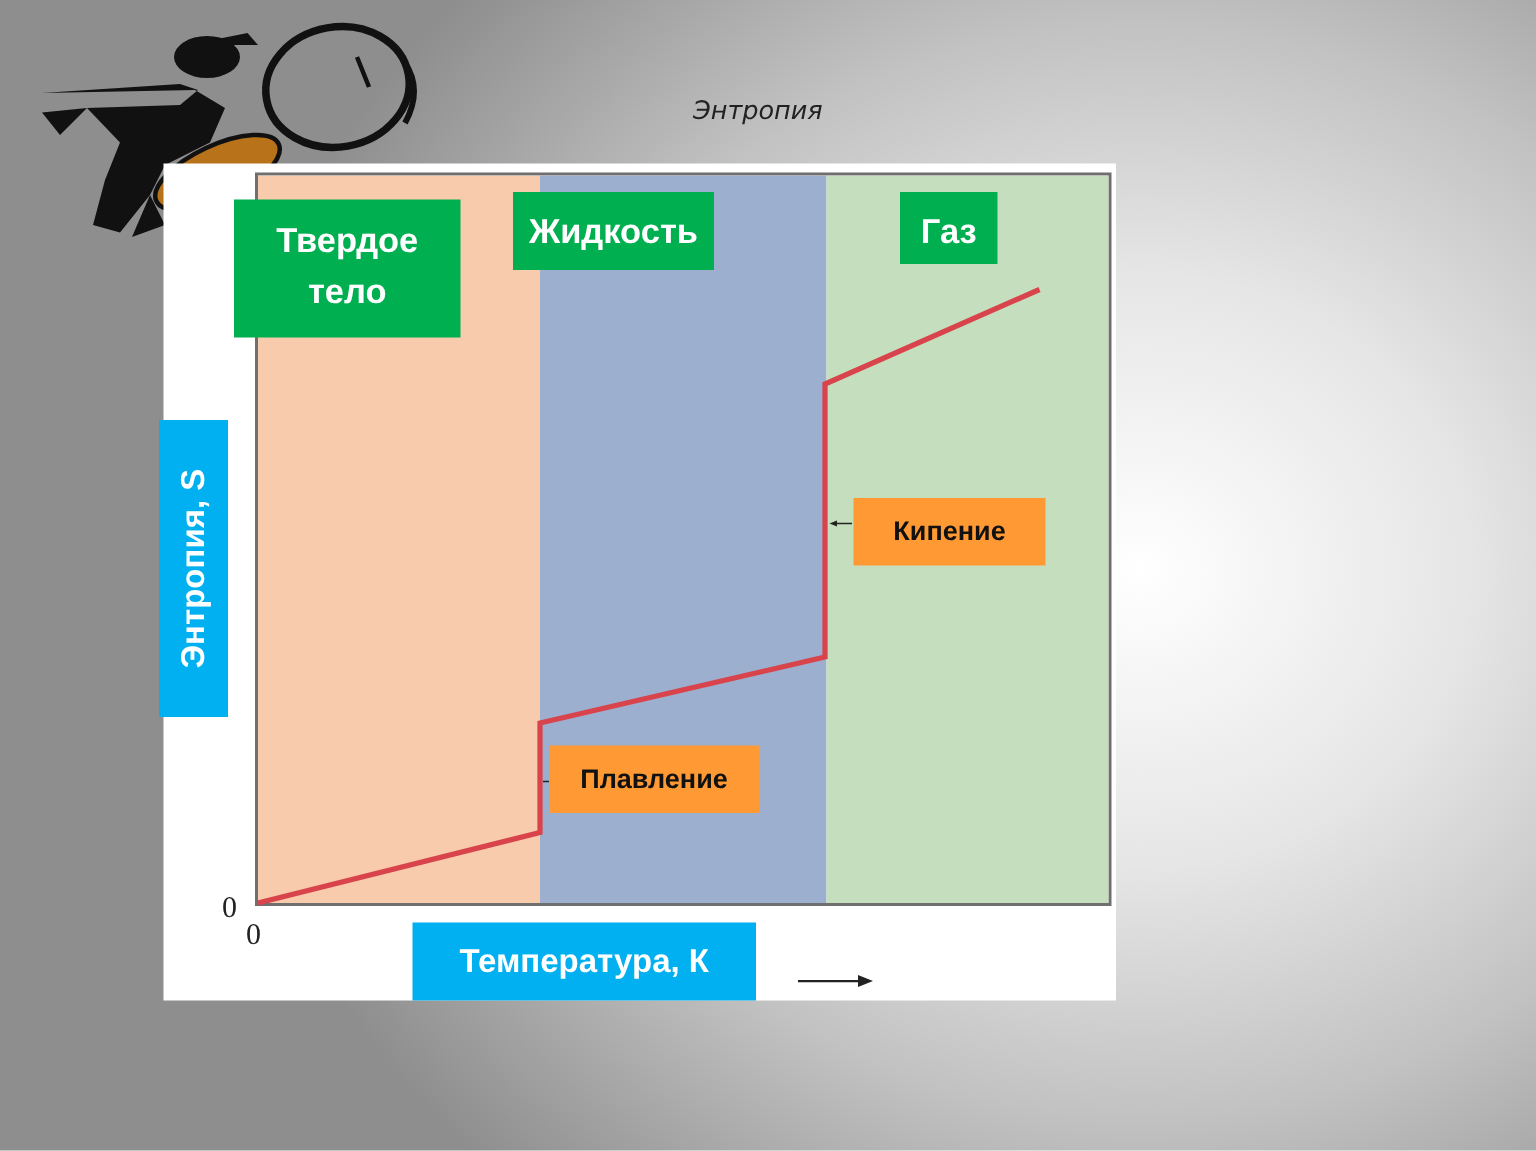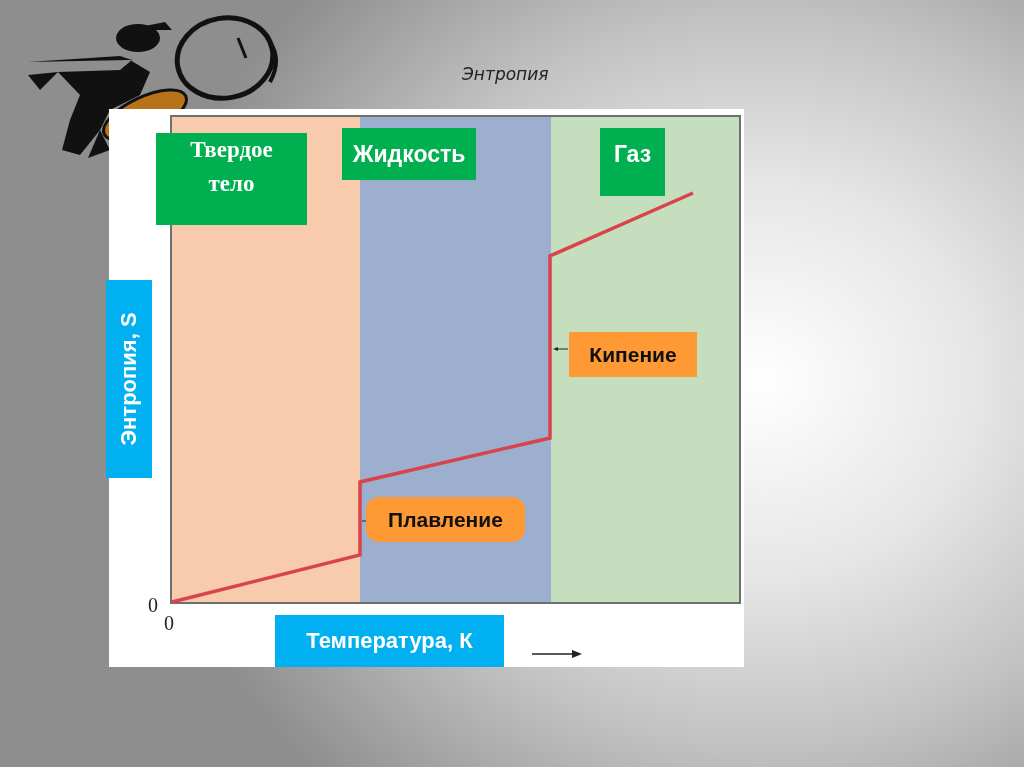--- a/index.html
+++ b/index.html
@@ -9,21 +9,21 @@
       font-family: "Liberation Sans", sans-serif;
     }
     .title {
       position:absolute; left:462px; top:64px; font-size:17px; font-style:italic; color:#222;
       font-family: "DejaVu Sans", sans-serif;
     }
     .card { position:absolute; left:109px; top:109px; width:635px; height:558px; background:#fff; }
     .plot { position:absolute; left:170px; top:115px; width:571px; height:489px; border:2px solid #6f6f6f; box-sizing:border-box; overflow:hidden; }
     .zone { position:absolute; top:0; bottom:0; }
     .label-green { position:absolute; background:#00b050; color:#fff; font-weight:bold; font-size:23px; text-align:center; line-height:34px; }
-    .label-orange { position:absolute; background:#ff9933; color:#111; font-weight:bold; font-size:21px; text-align:center; }
+    .label-orange { position:absolute; background:#ff9933; color:#111; font-weight:bold; font-size:18px; text-align:center; }
     .label-blue { position:absolute; background:#00b0f0; color:#fff; font-weight:bold; font-size:22px; text-align:center; }
     .ylabel { position:absolute; left:106px; top:280px; width:46px; height:198px; }
     .ylabel span { position:absolute; left:50%; top:50%; transform:translate(-50%,-50%) rotate(-90deg); white-space:nowrap; }
     .tick { position:absolute; font-family:"Liberation Serif", serif; font-size:20px; color:#222; }
     svg { position:absolute; left:0; top:0; }
   </style>
 </head>
 <body>
 
 <div class="title">Энтропия</div>
@@ -50,29 +50,29 @@
 
 <svg width="1024" height="767" viewBox="0 0 1024 767">
   <polyline points="172,602 360,555 360,482 550,438 550,256 693,193" fill="none" stroke="#d9434b" stroke-width="3.5"></polyline>
   <line x1="366" y1="521" x2="362" y2="521" stroke="#222" stroke-width="1"></line>
   <line x1="568" y1="349" x2="556" y2="349" stroke="#222" stroke-width="1"></line>
   <polygon points="553,349 558,347 558,351" fill="#222"></polygon>
   <line x1="532" y1="654" x2="578" y2="654" stroke="#222" stroke-width="1.5"></line>
   <polygon points="582,654 572,650 572,658" fill="#222"></polygon>
 </svg>
 
-<div class="label-green" style="left:156px;top:133px;width:151px;height:92px;box-sizing:border-box;font-family:Liberation Serif, serif;">
+<div class="label-green" style="left:156px;top:133px;width:151px;height:92px;padding-top:10px;box-sizing:border-box;">
   <div>Твердое</div>
   <div>тело</div>
 </div>
 <div class="label-green" style="left:342px;top:128px;width:134px;height:52px;line-height:52px;">Жидкость</div>
-<div class="label-green" style="left:600px;top:128px;width:65px;height:68px;line-height:52px;">Газ</div>
+<div class="label-green" style="left:600px;top:128px;width:65px;height:48px;line-height:52px;">Газ</div>
 
 <div class="label-orange" style="left:569px;top:332px;width:128px;height:45px;line-height:45px;">Кипение</div>
-<div class="label-orange" style="left:366px;top:497px;width:159px;height:45px;line-height:45px;border-radius:13px;">Плавление</div>
+<div class="label-orange" style="left:366px;top:497px;width:140px;height:45px;line-height:45px;">Плавление</div>
 
 <div class="label-blue ylabel">
   <span>Энтропия, S</span>
 </div>
 <div class="label-blue" style="left:275px;top:615px;width:229px;height:52px;line-height:52px;">Температура, К</div>
 
 <div class="tick" style="left:148px;top:594px;">0</div>
 <div class="tick" style="left:164px;top:612px;">0</div>
 
 </body></html>

